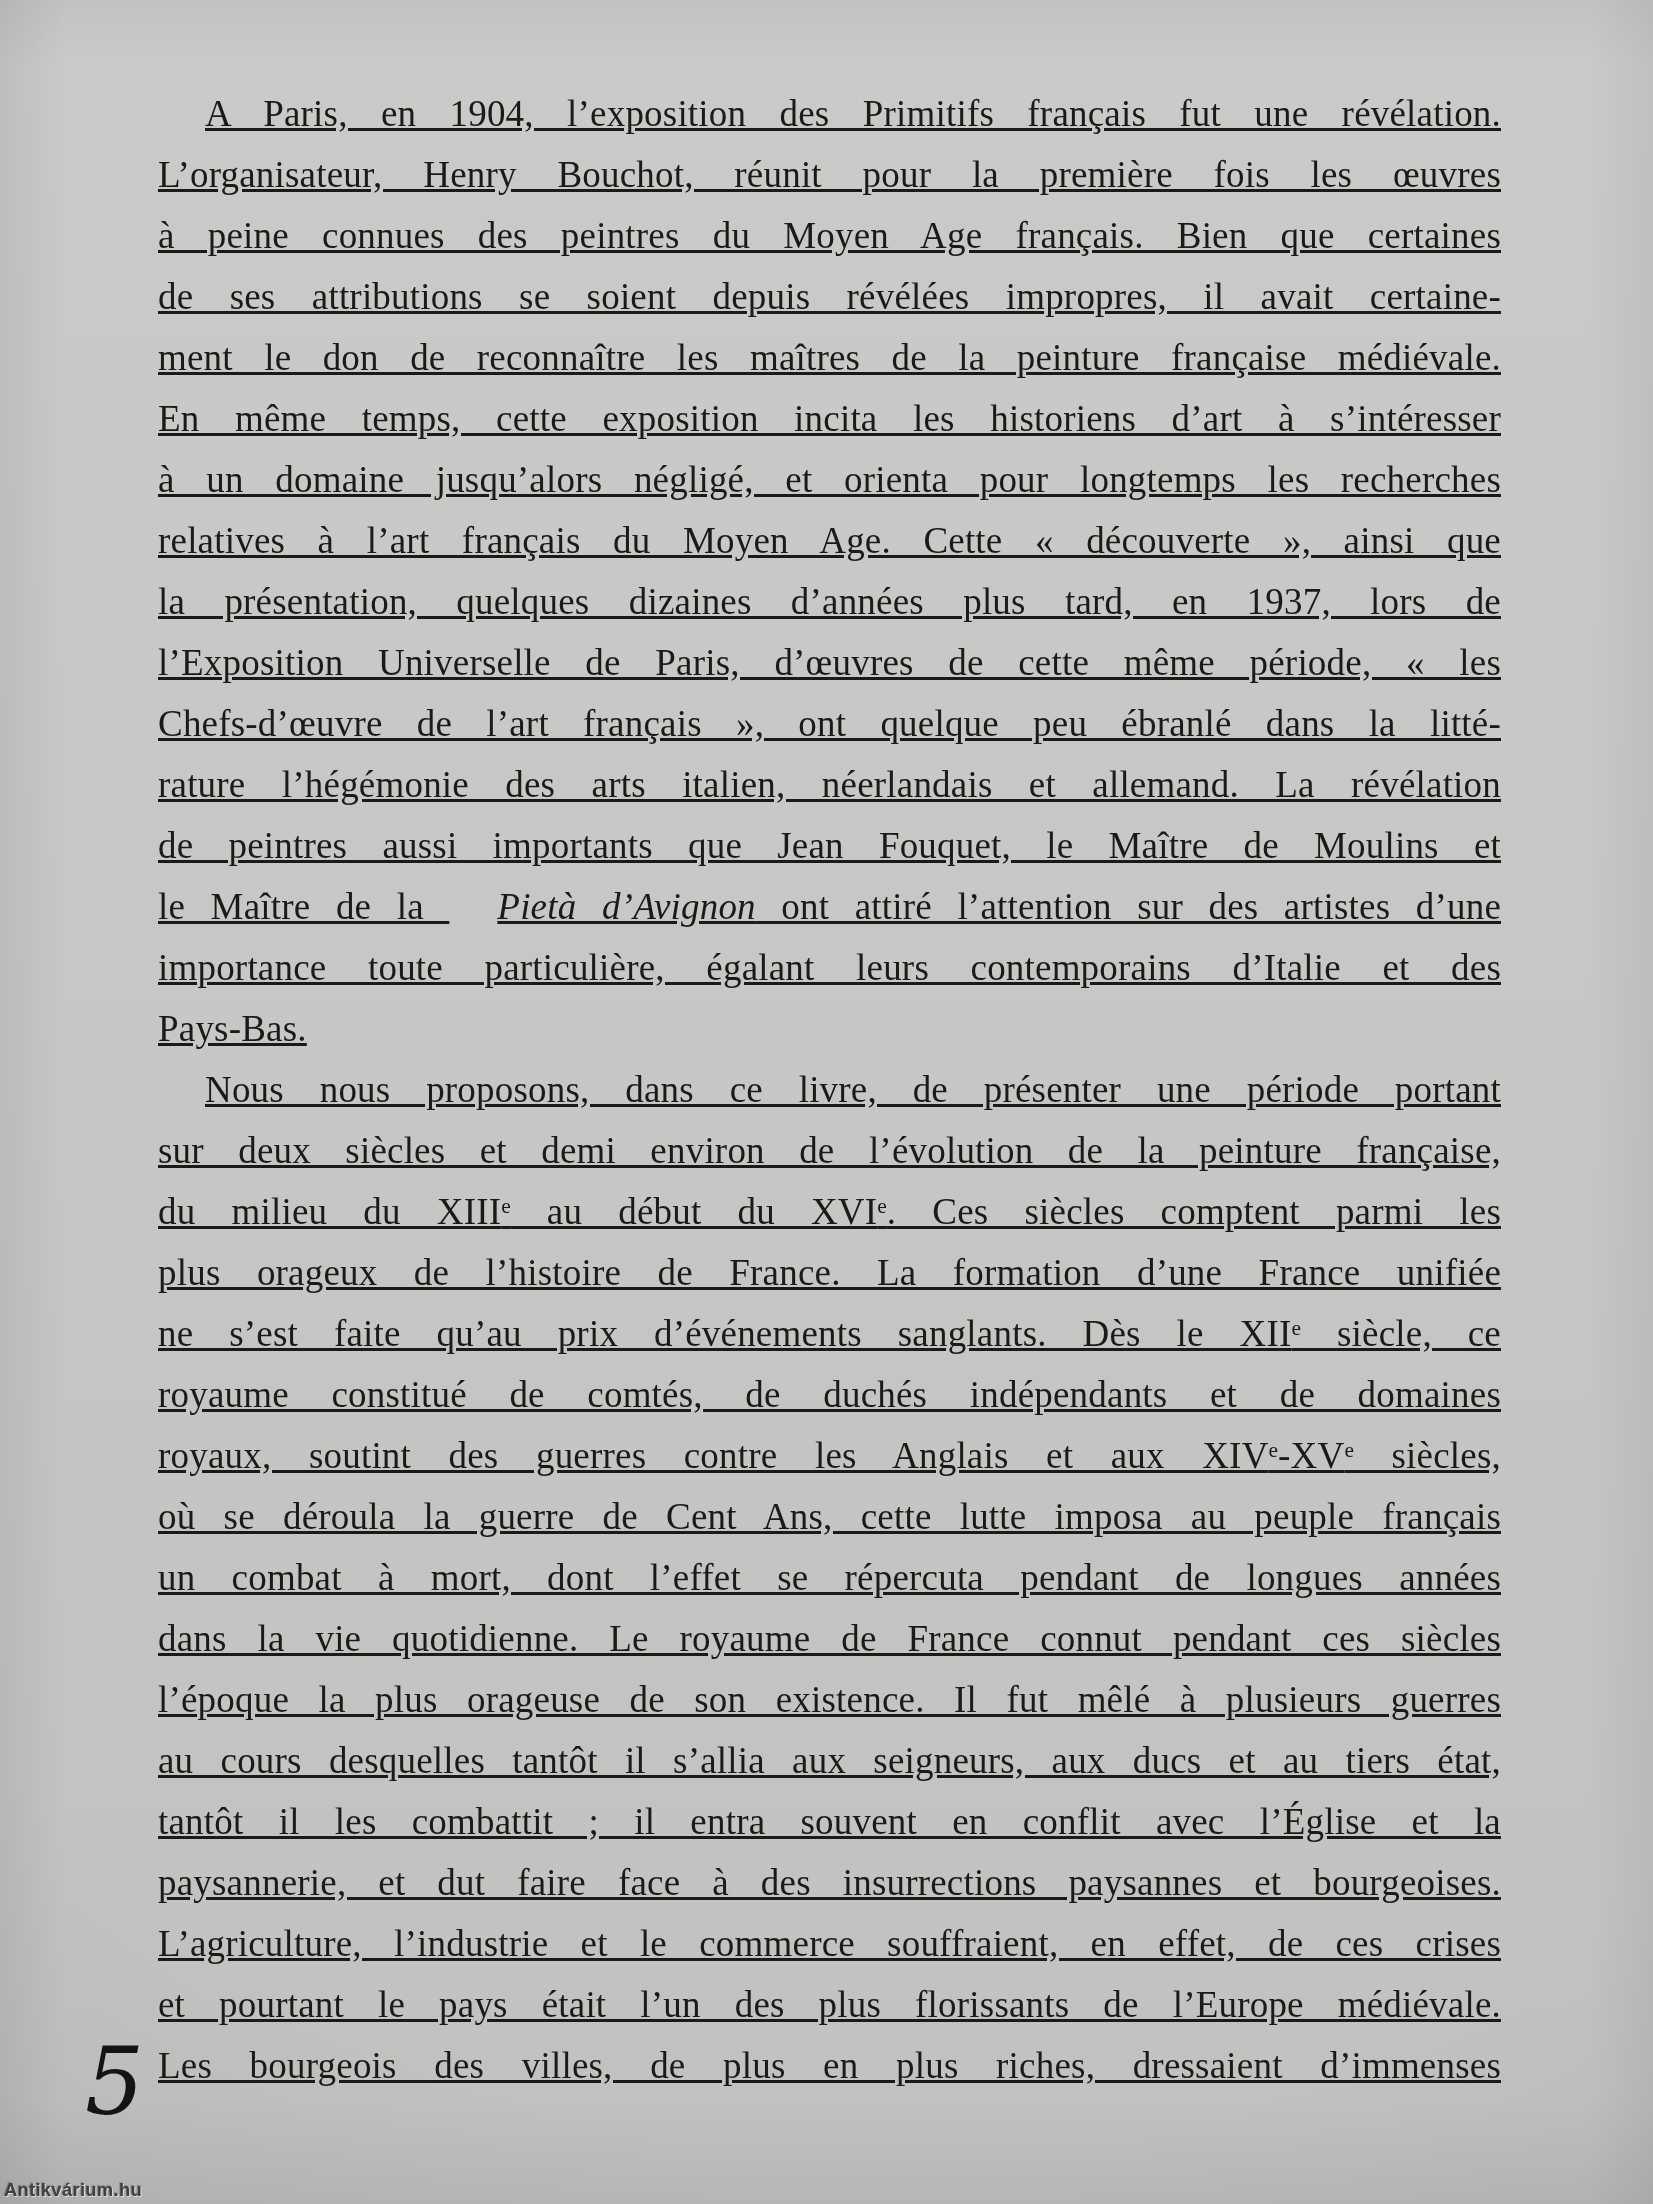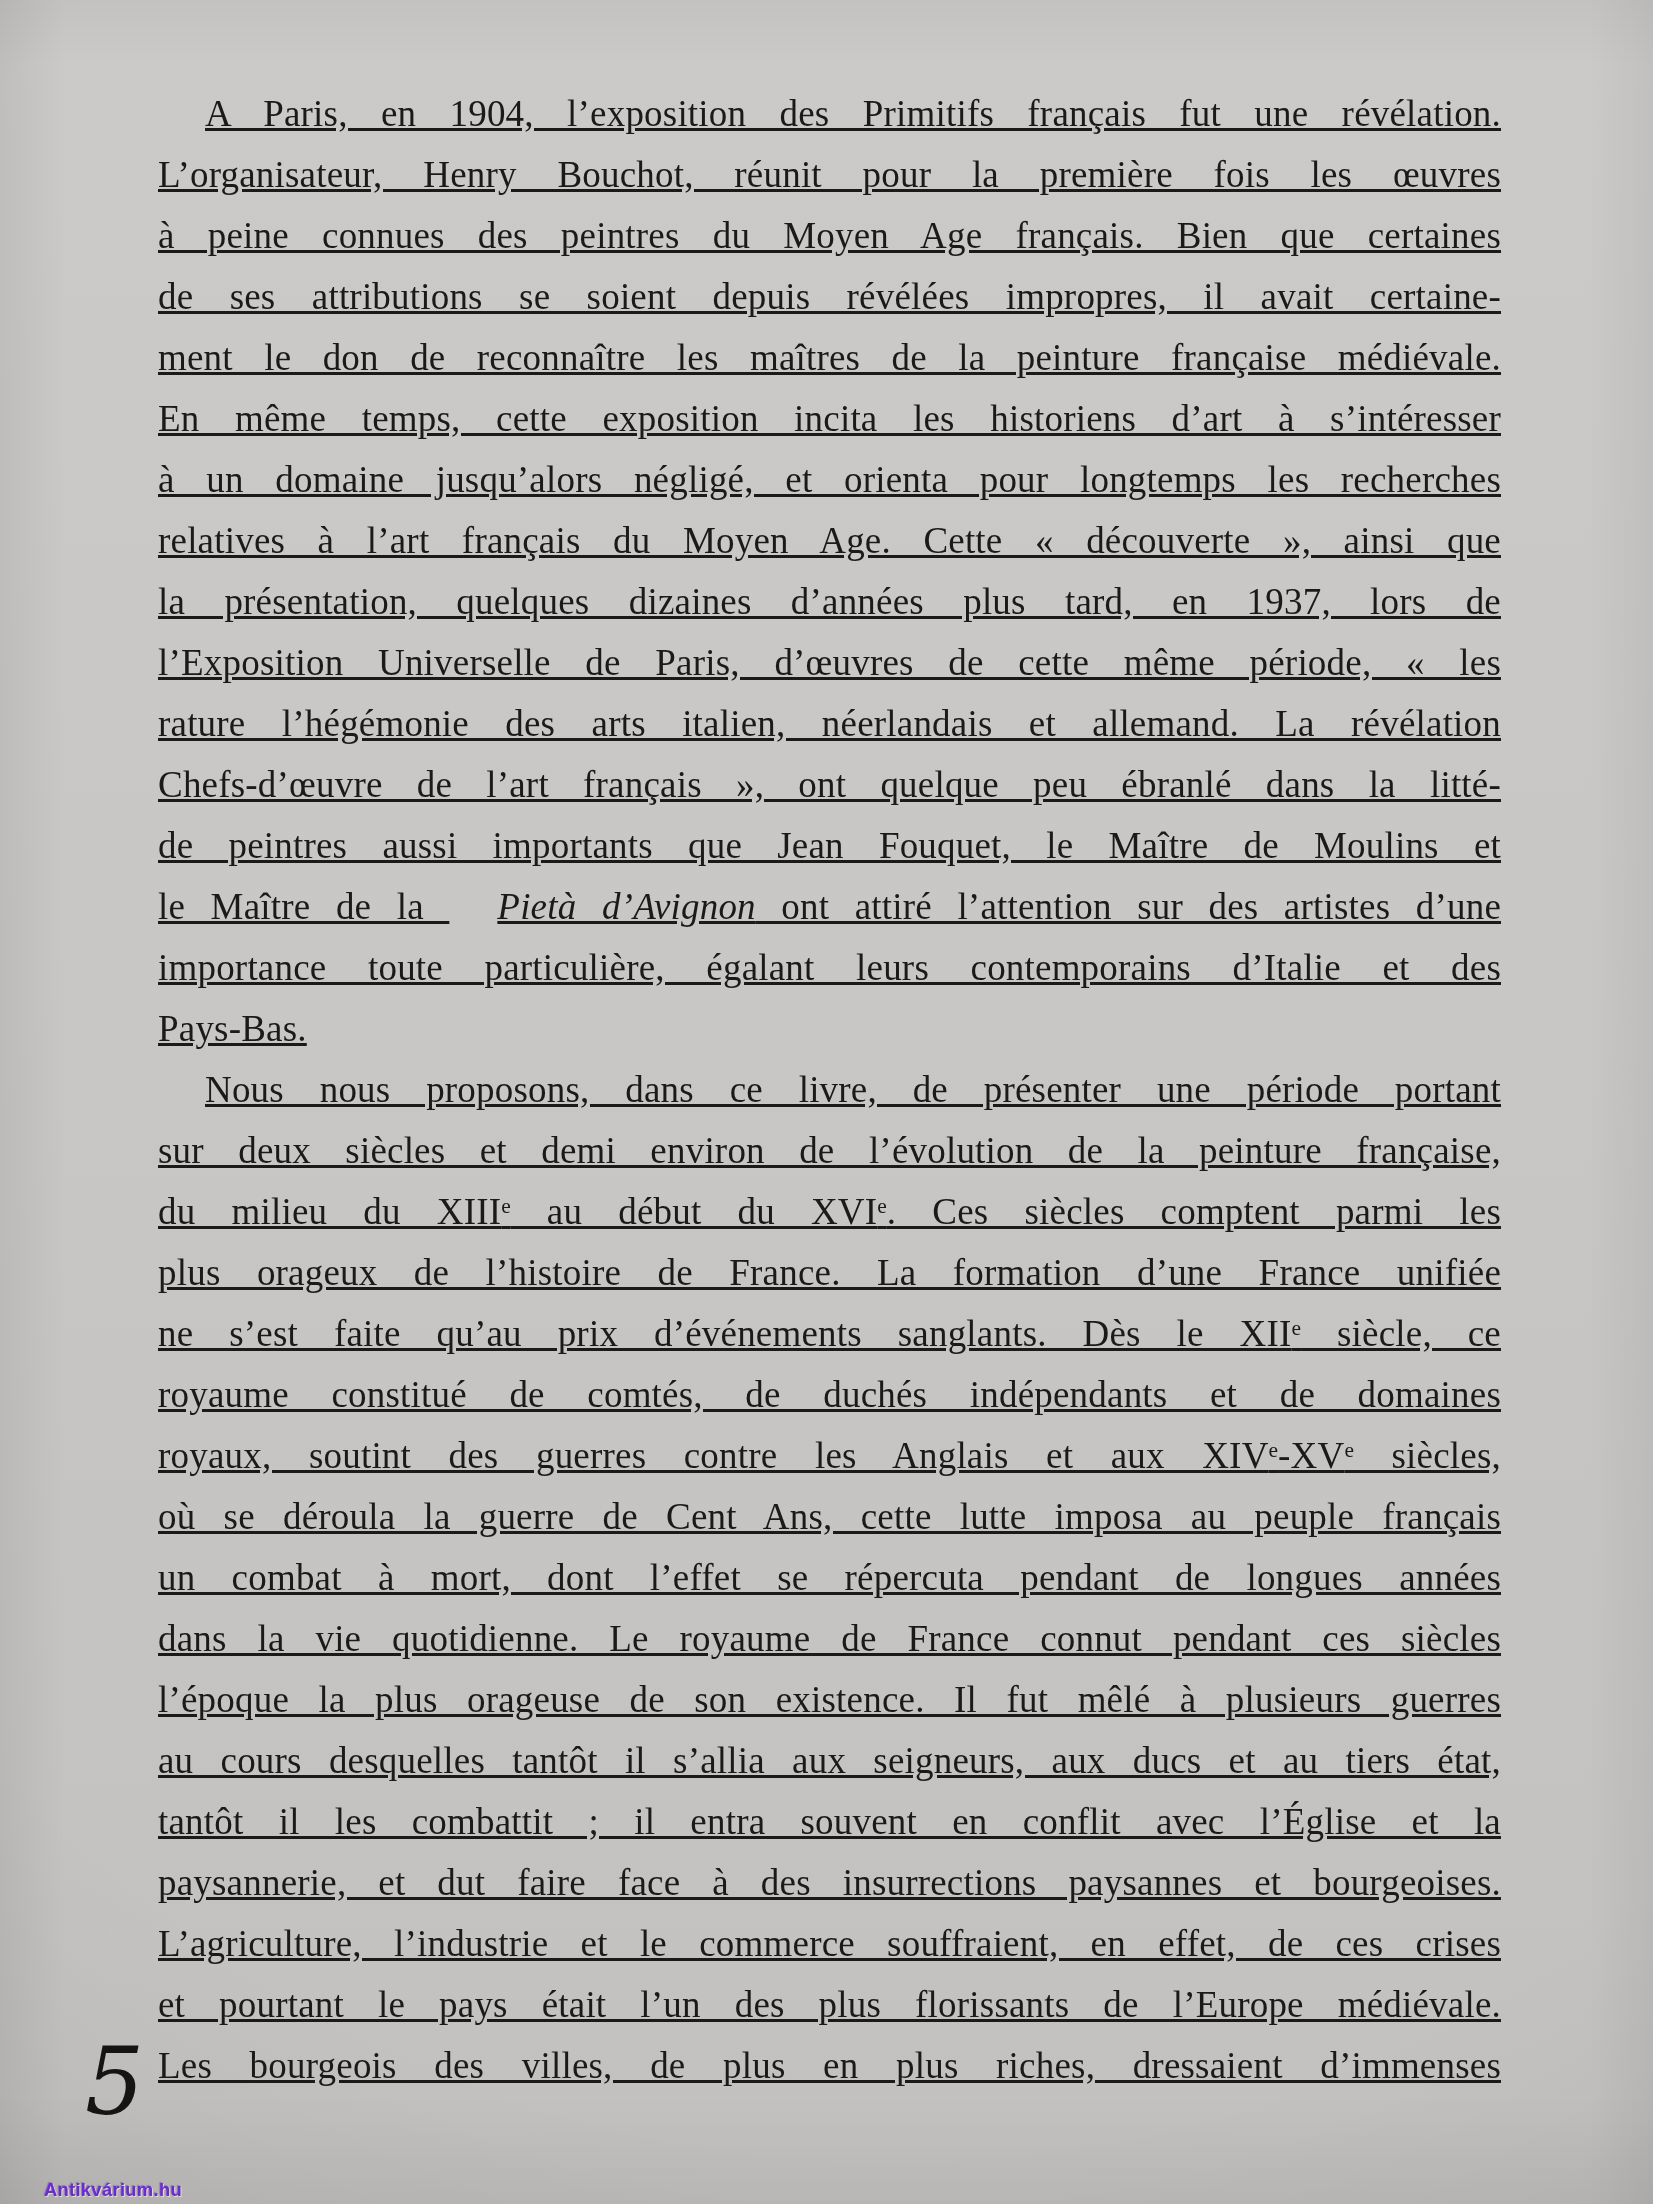--- a/index.html
+++ b/index.html
@@ -62,43 +62,42 @@
     color: #141412;
   }
   .watermark {
     position: absolute;
     left: 3.9px;
     top: 2179px;
     font-family: "Liberation Sans", "DejaVu Sans", sans-serif;
     font-weight: bold;
     font-size: 18.4px;
     letter-spacing: 0.3px;
-    color: #6d28d9;
+    color: #404040;
     text-shadow: 1px 1px 0 rgba(255,255,255,0.55), -1px -1px 1px rgba(0,0,0,0.25);
-    margin-left: 40px;
   }
 </style>
 </head>
 <body>
 
 <div class="vignette"></div>
 
 <div class="text-block">
     <div class="line indent"><span>A Paris, en 1904, l’exposition des Primitifs français fut une révélation.</span></div>
     <div class="line"><span>L’organisateur, Henry Bouchot, réunit pour la première fois les œuvres</span></div>
     <div class="line"><span>à peine connues des peintres du Moyen Age français. Bien que certaines</span></div>
     <div class="line"><span>de ses attributions se soient depuis révélées impropres, il avait certaine-</span></div>
     <div class="line"><span>ment le don de reconnaître les maîtres de la peinture française médiévale.</span></div>
     <div class="line"><span>En même temps, cette exposition incita les historiens d’art à s’intéresser</span></div>
     <div class="line"><span>à un domaine jusqu’alors négligé, et orienta pour longtemps les recherches</span></div>
     <div class="line"><span>relatives à l’art français du Moyen Age. Cette « découverte », ainsi que</span></div>
     <div class="line"><span>la présentation, quelques dizaines d’années plus tard, en 1937, lors de</span></div>
     <div class="line"><span>l’Exposition Universelle de Paris, d’œuvres de cette même période, « les</span></div>
+    <div class="line"><span>Chefs-d’œuvre de l’art français », ont quelque peu ébranlé dans la litté-</span></div>
     <div class="line"><span>rature l’hégémonie des arts italien, néerlandais et allemand. La révélation</span></div>
-    <div class="line"><span>Chefs-d’œuvre de l’art français », ont quelque peu ébranlé dans la litté-</span></div>
     <div class="line"><span>de peintres aussi importants que Jean Fouquet, le Maître de Moulins et</span></div>
     <div class="line"><span>le Maître de la </span><span class="it">Pietà d’Avignon</span><span> ont attiré l’attention sur des artistes d’une</span></div>
     <div class="line"><span>importance toute particulière, égalant leurs contemporains d’Italie et des</span></div>
     <div class="line short"><span>Pays-Bas.</span></div>
     <div class="line indent"><span>Nous nous proposons, dans ce livre, de présenter une période portant</span></div>
     <div class="line"><span>sur deux siècles et demi environ de l’évolution de la peinture française,</span></div>
     <div class="line"><span>du milieu du XIII</span><span class="sup">e</span><span> au début du XVI</span><span class="sup">e</span><span>. Ces siècles comptent parmi les</span></div>
     <div class="line"><span>plus orageux de l’histoire de France. La formation d’une France unifiée</span></div>
     <div class="line"><span>ne s’est faite qu’au prix d’événements sanglants. Dès le XII</span><span class="sup">e</span><span> siècle, ce</span></div>
     <div class="line"><span>royaume constitué de comtés, de duchés indépendants et de domaines</span></div>

